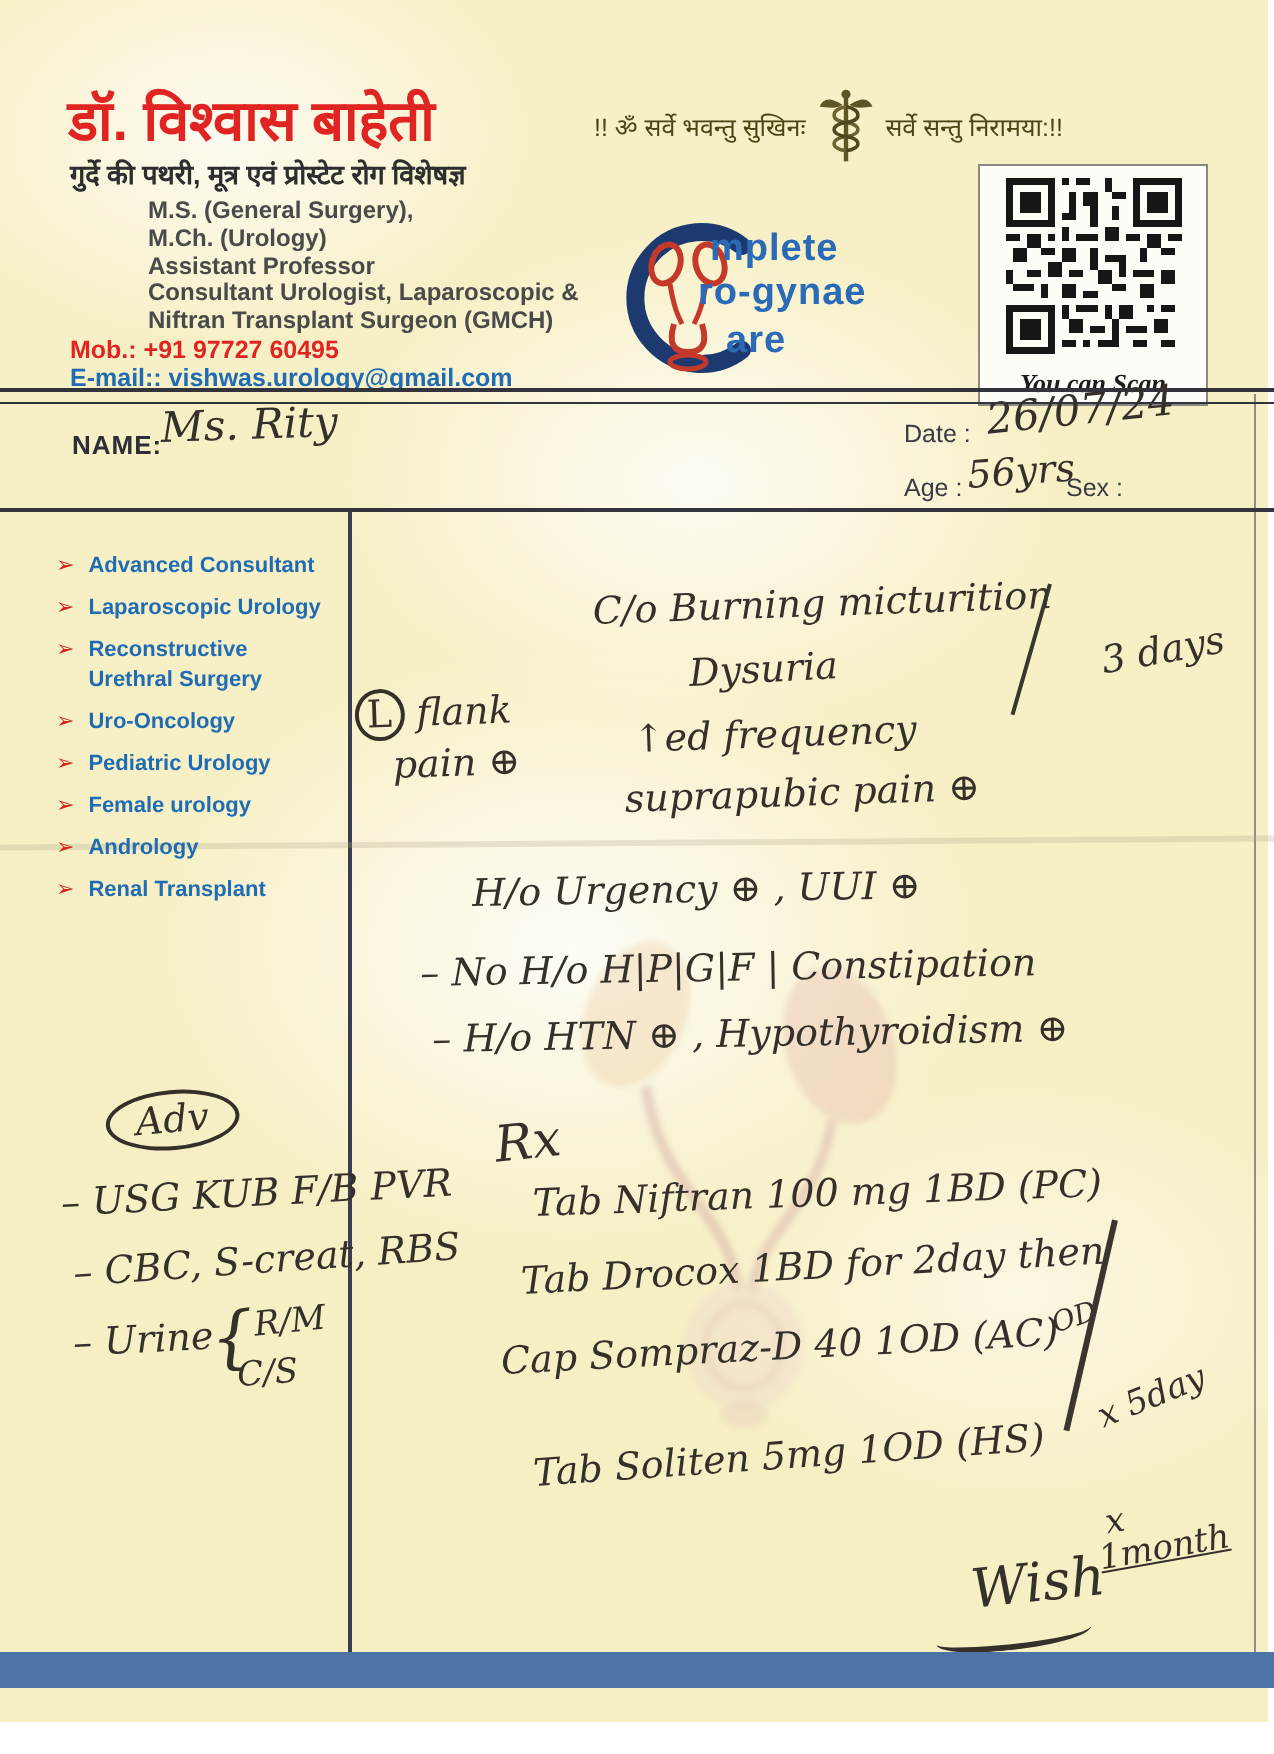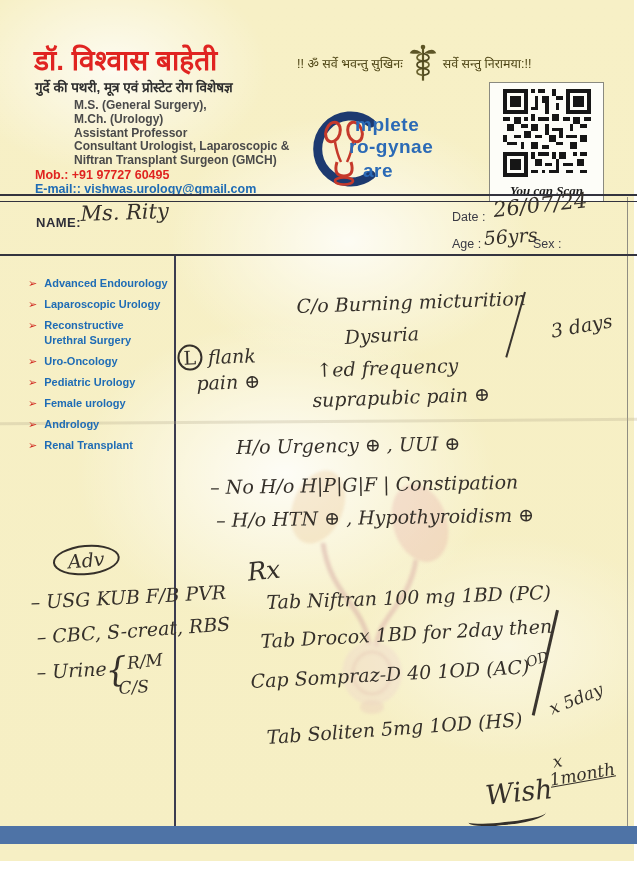--- a/index.html
+++ b/index.html
@@ -171,21 +171,21 @@
   <div class="hw" style="left:80px;top:202px;font-size:21px;--r:-2deg;">Ms. Rity</div>
   <div class="lbl" style="left:452px;top:210px;font-size:12.5px;font-weight:normal;color:#3a3a44;">Date :</div>
   <div class="hw" style="left:492px;top:198px;font-size:21px;--r:-6deg;">26/07/24</div>
   <div class="lbl" style="left:452px;top:237px;font-size:12.5px;font-weight:normal;color:#3a3a44;">Age :</div>
   <div class="hw" style="left:483px;top:227px;font-size:19px;--r:-4deg;">56yrs</div>
   <div class="lbl" style="left:533px;top:237px;font-size:12.5px;font-weight:normal;color:#3a3a44;">Sex :</div>
 
   <ul class="sidebar">
     <li>
         <span class="bullet">➢</span>
-        <span class="itm">Advanced Endourology</span>
+        <span class="itm">Advanced Consultant</span>
       </li>
     <li>
         <span class="bullet">➢</span>
         <span class="itm">Laparoscopic Urology</span>
       </li>
     <li>
         <span class="bullet">➢</span>
         <span class="itm" style="width:118px;">Reconstructive Urethral Surgery</span>
       </li>
     <li>

